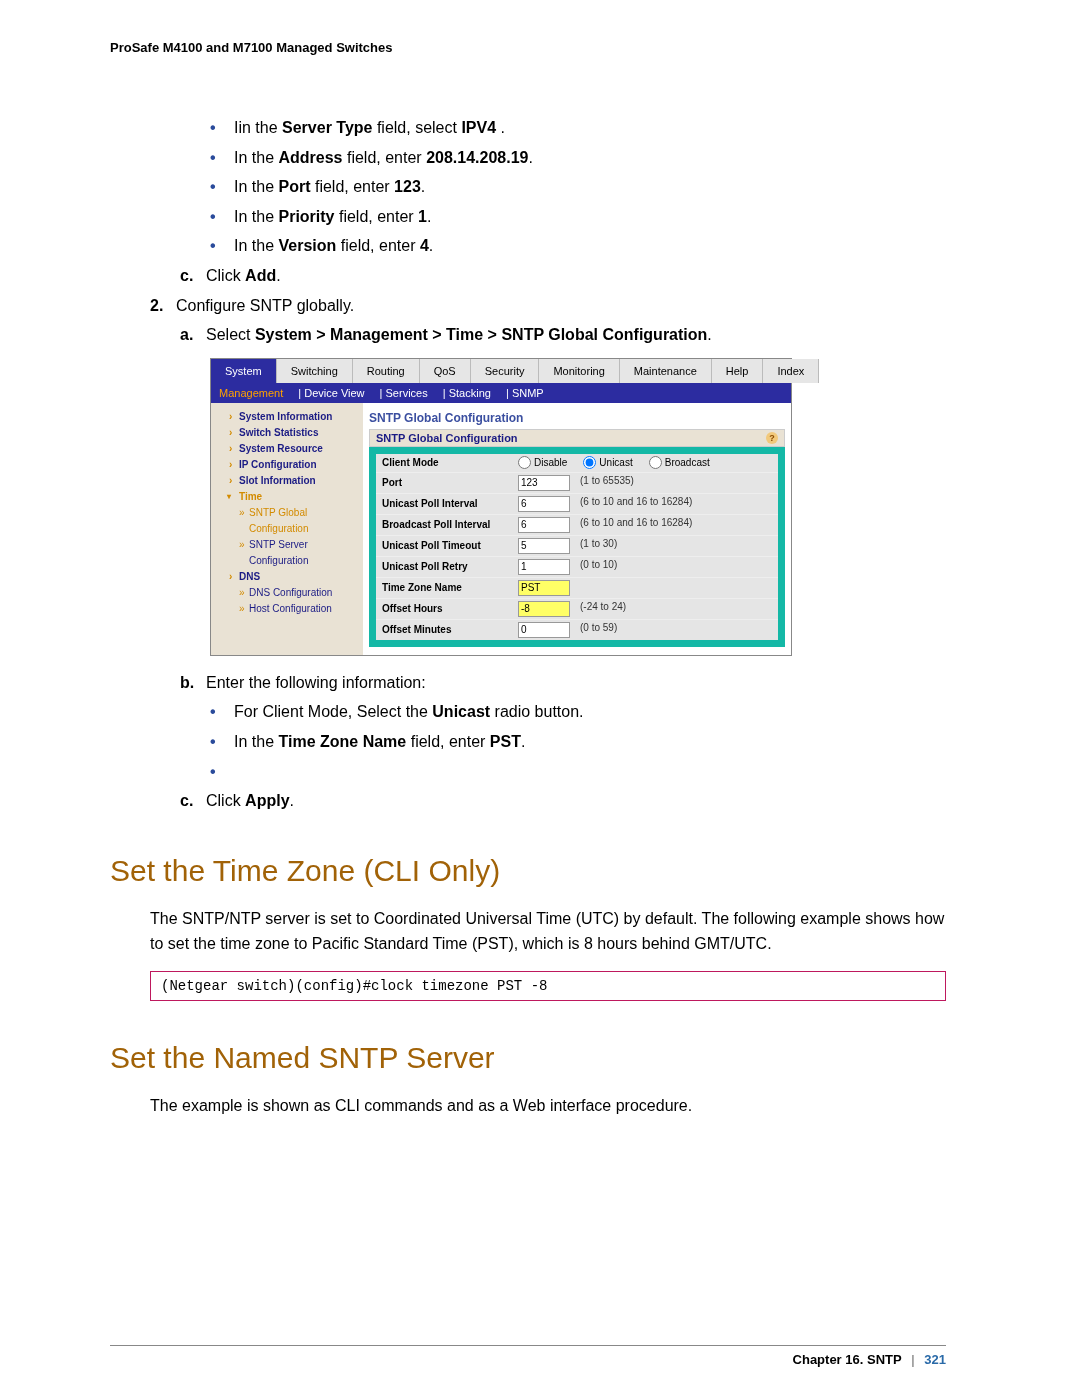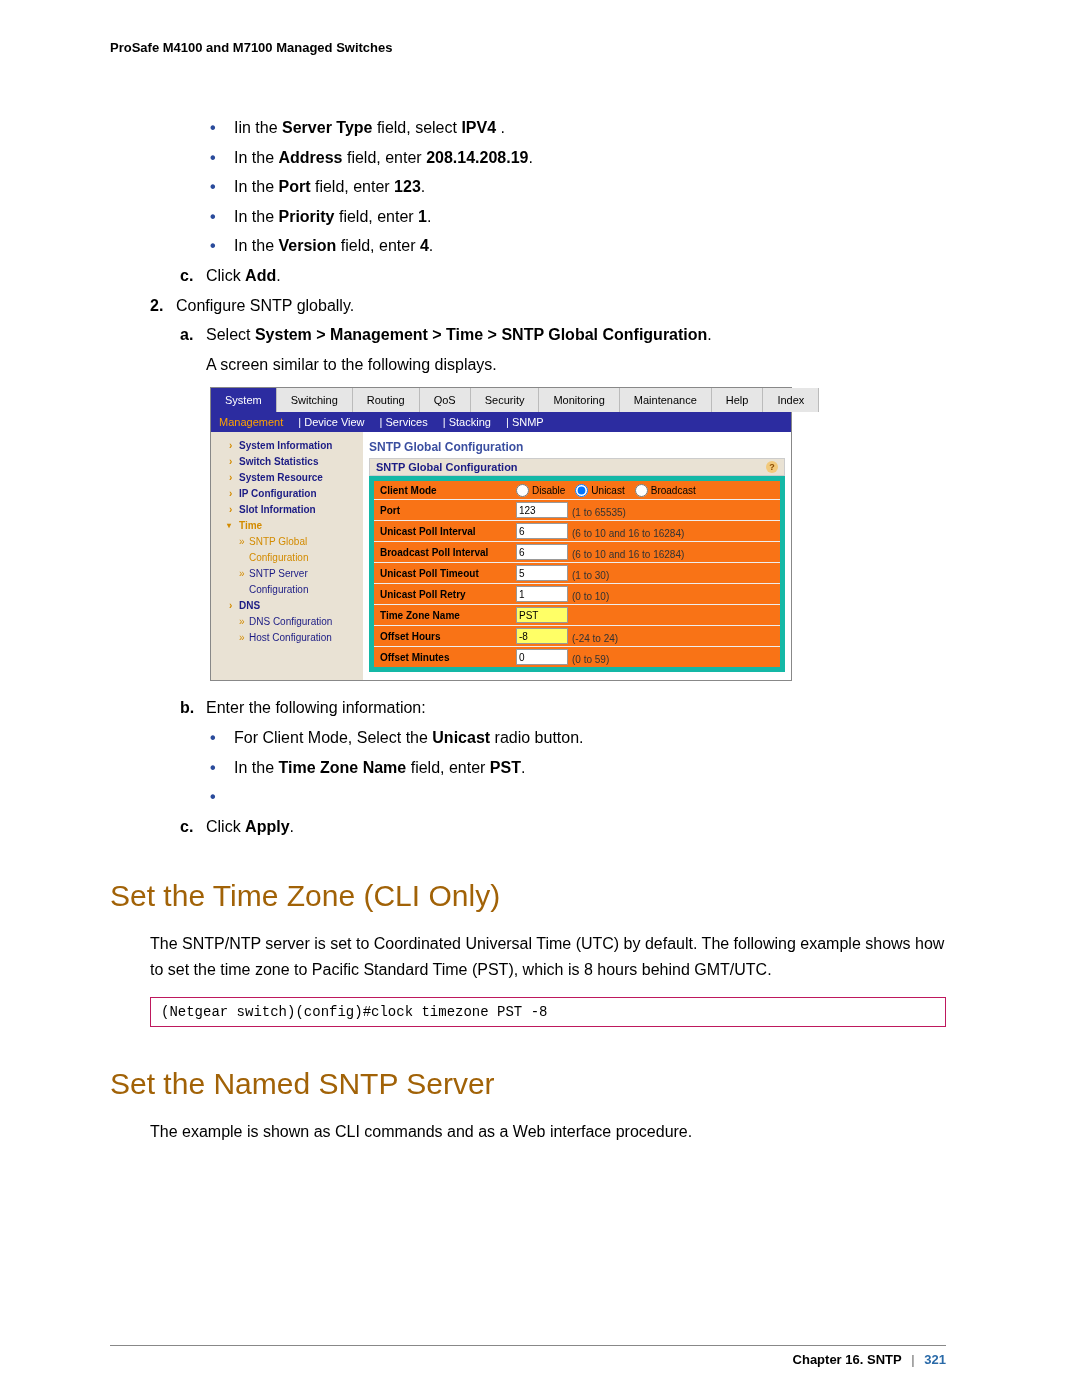--- a/index.html
+++ b/index.html
@@ -174,44 +174,44 @@
     background: #f2c97b;
     border-radius: 50%;
     width: 12px;
     height: 12px;
     font-size: 9px;
     text-align: center;
     line-height: 12px;
     color: #8a4b00;
   }
   .ui-form {
-    border: 5px solid #14b8a6;
-    background: #f97316;
+    border: 7px solid #14b8a6;
+    background: #e5e5e5;
     font-size: 10px;
   }
   .ui-row {
     display: flex;
     border-top: 1px solid #eee;
     align-items: center;
     min-height: 18px;
   }
   .ui-row:first-child { border-top: none; }
   .ui-label {
     width: 130px;
     padding: 2px 6px;
     font-weight: bold;
     color: #000;
     flex: 0 0 130px;
   }
   .ui-value {
     flex: 1;
     padding: 2px 0;
     display: flex;
-    align-items: flex-end;
-    gap: 4px;
+    align-items: flex-start;
+    gap: 10px;
   }
   .ui-value input[type=text] {
     width: 46px;
     font-size: 10px;
     padding: 0 2px;
     border: 1px solid #999;
     height: 14px;
   }
   .ui-value .hl-yellow { background: #ffff66; }
   .ui-hint {
@@ -294,24 +294,20 @@
       <span>Configure SNTP globally.</span>
     </div>
   </div>
 
   <div class="body-text indent-2">
     <div class="bullet-line">
       <span class="sub-letter">a.</span>
       <span>
         <span>Select </span><strong>System &gt; Management &gt; Time &gt; SNTP Global Configuration</strong><span>.</span>
       </span>
-    </div>
-    <div class="bullet-line">
-      <span class="sub-letter"></span>
-      <span>A screen similar to the following displays.</span>
     </div>
   </div>
 
   <div class="ui-screenshot">
     <div class="ui-tabs">
       <div class="ui-tab active">System</div>
       <div class="ui-tab">Switching</div>
       <div class="ui-tab">Routing</div>
       <div class="ui-tab">QoS</div>
       <div class="ui-tab">Security</div>

